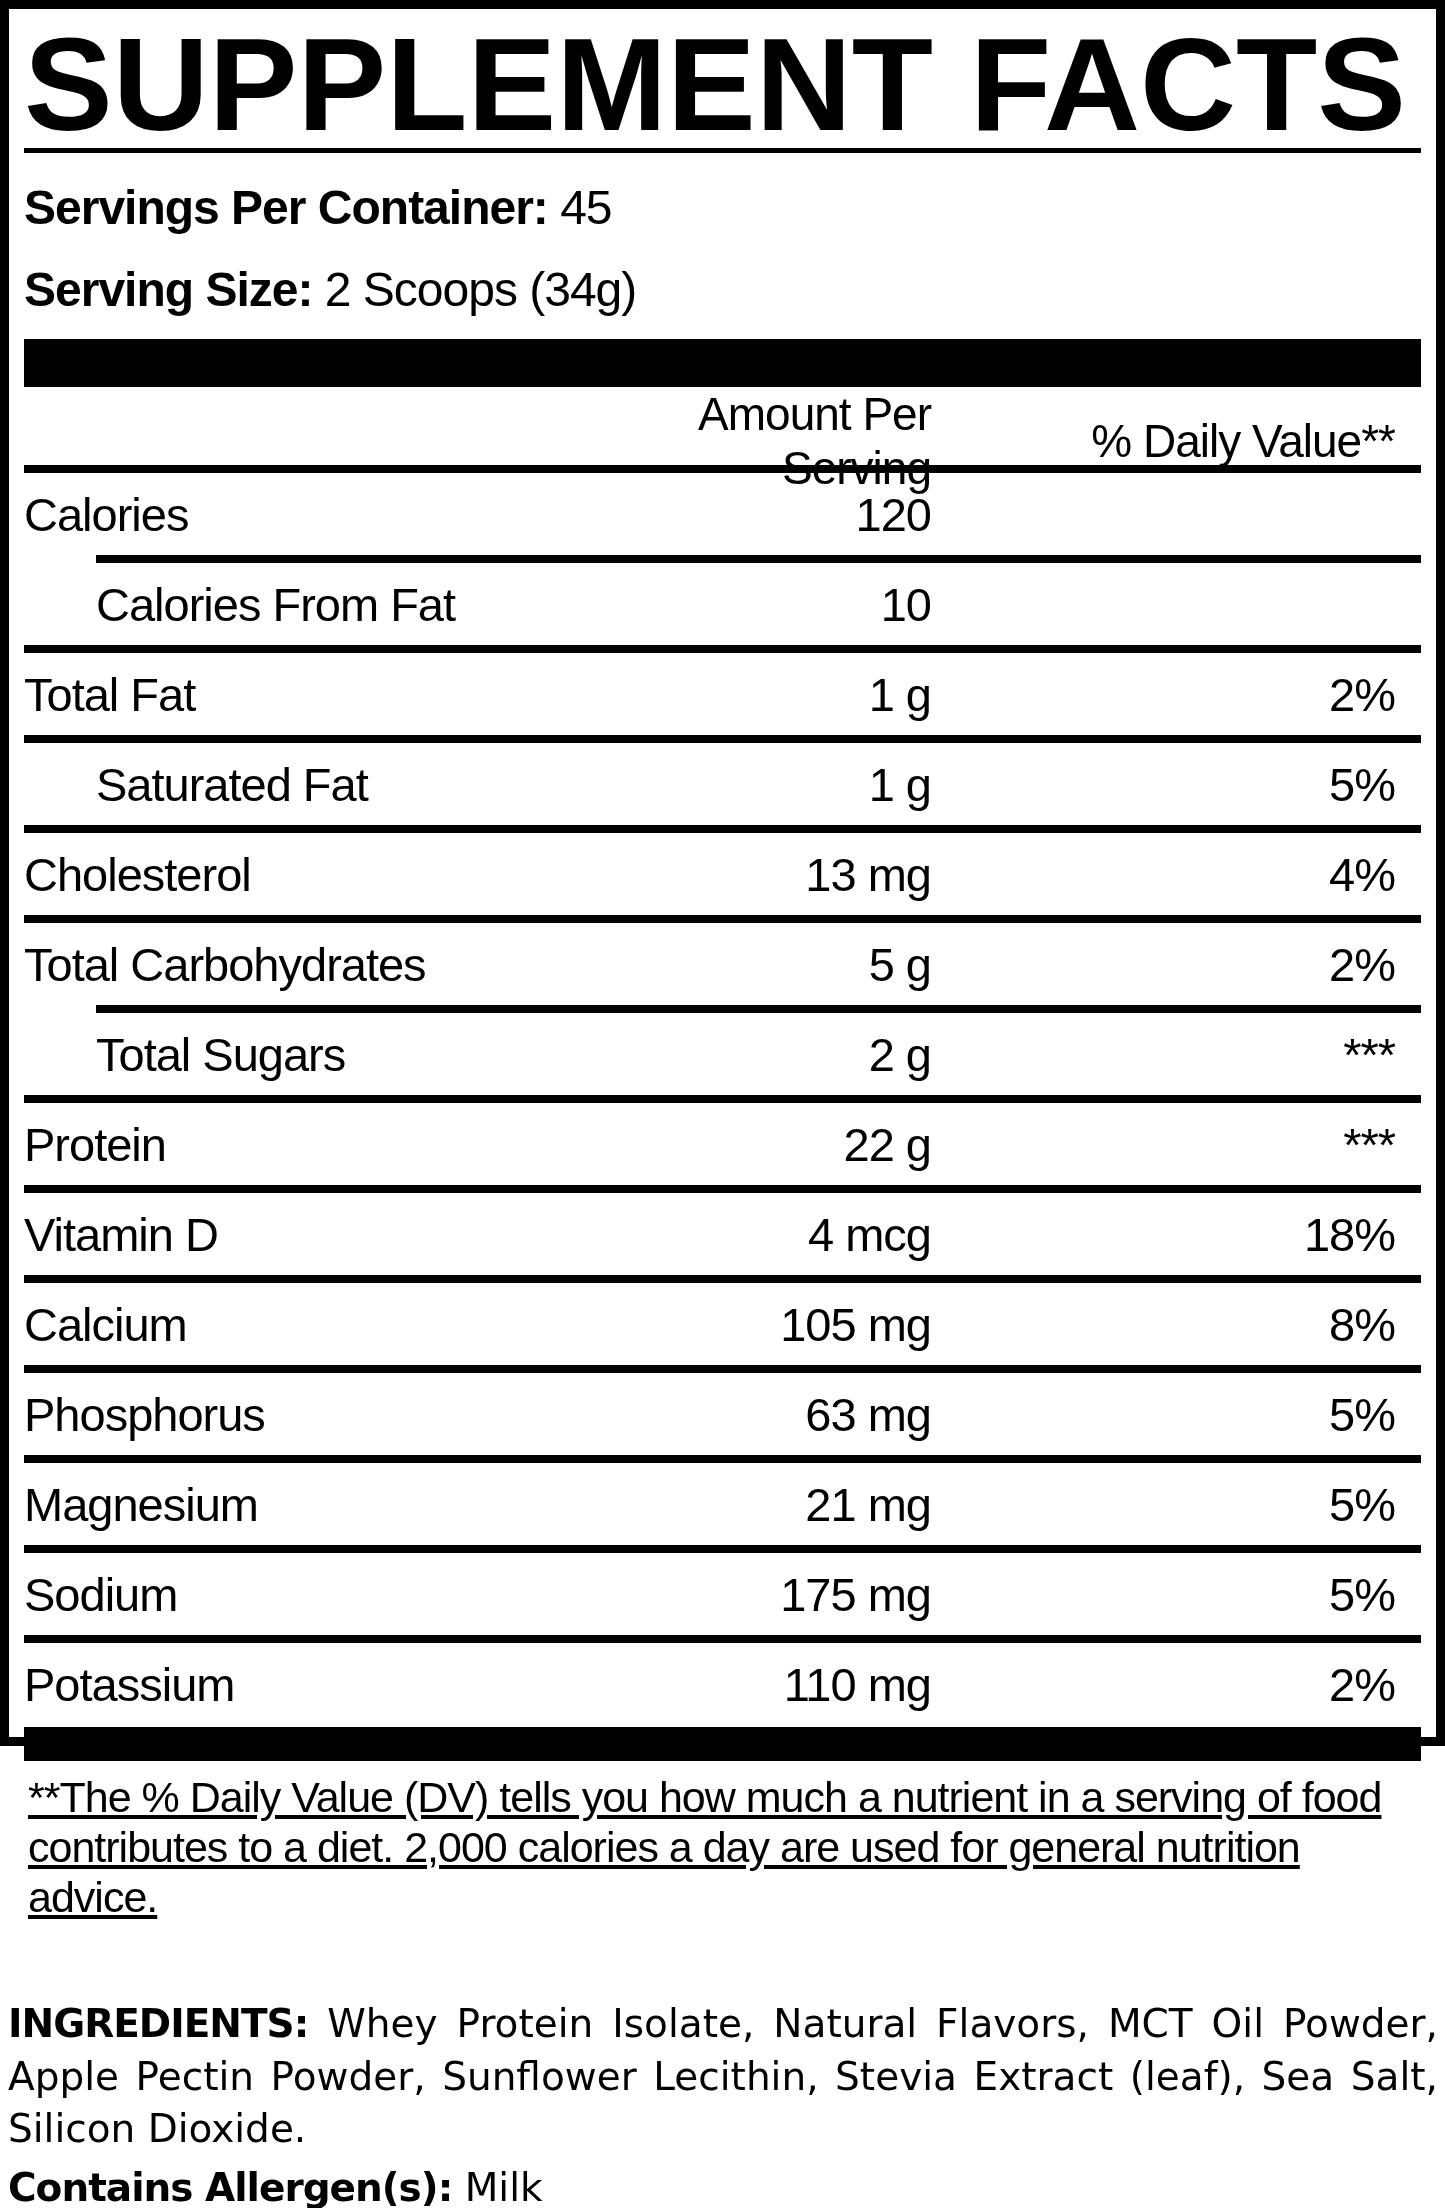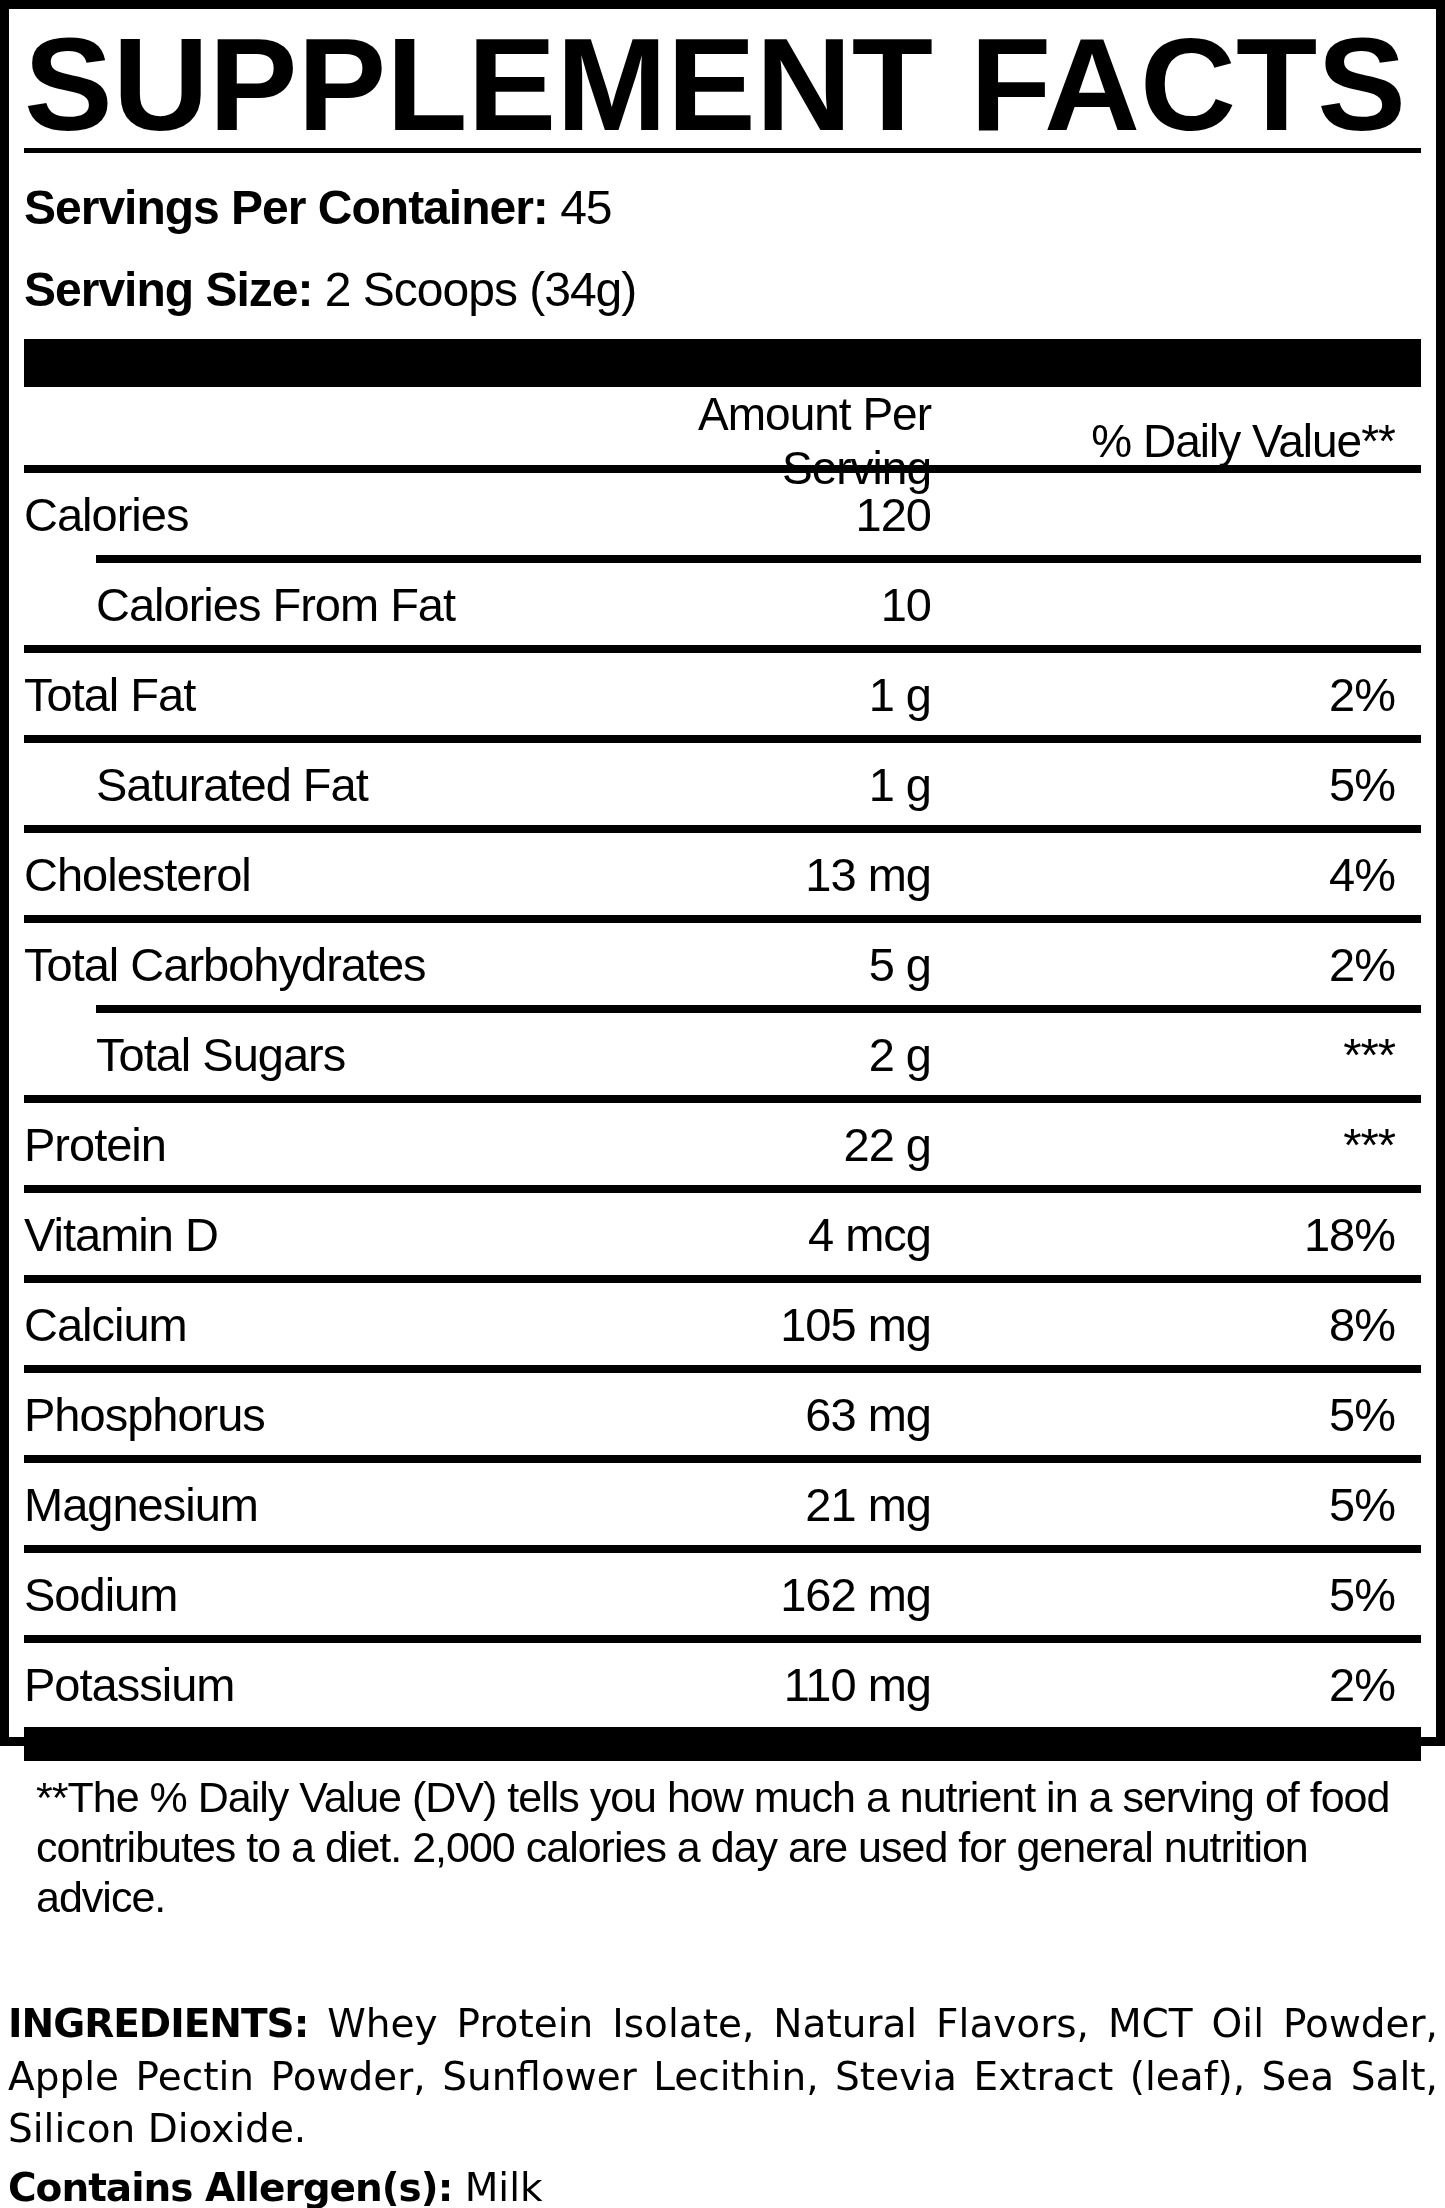--- a/index.html
+++ b/index.html
@@ -69,21 +69,21 @@
   .lbl-indent { padding-left: 72px; }
   .rule { height: 8px; background: #000; }
   .rule-indent { margin-left: 72px; }
   .bar-bottom { height: 34px; margin-top: 2px; }
   .footnote-block {
     margin-top: 12px;
     font-size: 43px;
     letter-spacing: -1px;
     line-height: 1.16;
   }
-  .footnote-block p { margin: 12px; }
+  .footnote-block p { margin: 4px; text-decoration: underline; }
   .ingredients {
     position: absolute;
     left: 8px;
     top: 1998px;
     width: 1430px;
     font-family: "DejaVu Sans", sans-serif;
     font-size: 39px;
     line-height: 1.35;
   }
   .ingredients-para {
@@ -220,21 +220,21 @@
   <div class="grid-row trow">
     <div>Magnesium</div>
     <div class="cell-amount">21 mg</div>
     <div class="cell-dv">5%</div>
   </div>
 
   <div class="rule"></div>
 
   <div class="grid-row trow">
     <div>Sodium</div>
-    <div class="cell-amount">162 mg</div>
+    <div class="cell-amount">175 mg</div>
     <div class="cell-dv">5%</div>
   </div>
 
   <div class="rule"></div>
 
   <div class="grid-row trow">
     <div>Potassium</div>
     <div class="cell-amount">110 mg</div>
     <div class="cell-dv">2%</div>
   </div>

